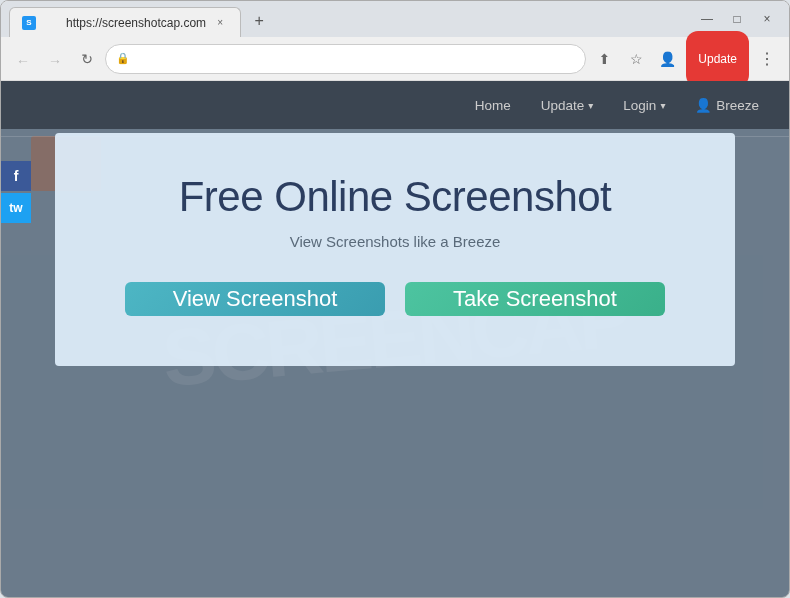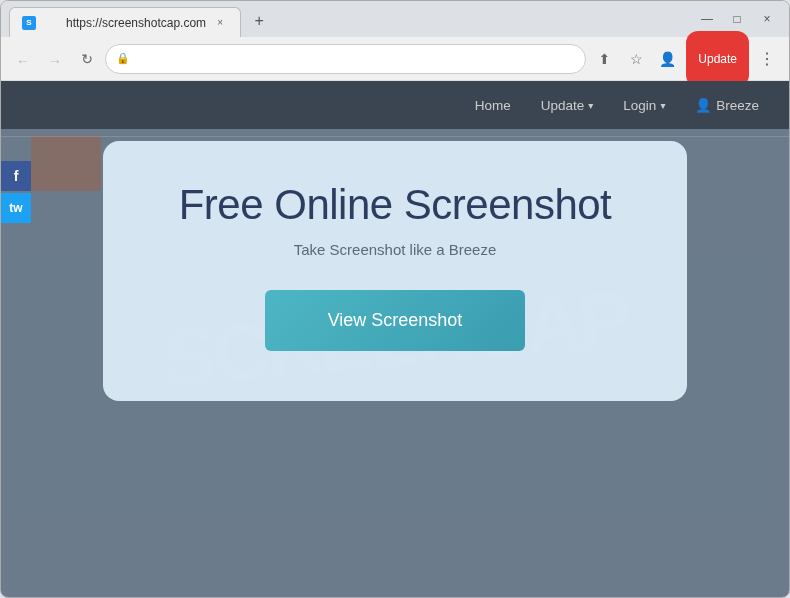--- a/index.html
+++ b/index.html
@@ -277,26 +277,26 @@
       top: 55px;
       left: 0; right: 0;
       height: 1px;
       background: rgba(255,255,255,0.15);
       z-index: 10;
     }
 
     
     .modal-card {
       position: absolute;
-      top: 60px;
+      top: 52px;
       left: 50%;
       transform: translateX(-50%);
-      width: 584px;
+      width: 680px;
       background: rgba(220, 235, 248, 0.95);
-      border-radius: 16px;
+      border-radius: 4px;
       padding: 40px 50px 50px;
       z-index: 20;
       text-align: center;
     }
     .modal-title {
       font-size: 42px;
       font-weight: 300;
       color: #2c3e60;
       margin-bottom: 12px;
       letter-spacing: -0.5px;
@@ -307,24 +307,24 @@
       margin-bottom: 32px;
     }
     .modal-buttons {
       display: flex;
       gap: 20px;
       justify-content: center;
     }
     .modal-btn {
       flex: 1;
       max-width: 260px;
-      padding: 20px 20px;
+      padding: 4px 20px;
       border: none;
       border-radius: 6px;
-      font-size: 18px;
+      font-size: 22px;
       color: white;
       cursor: pointer;
       font-weight: 400;
     }
     .modal-btn-view {
       background: linear-gradient(135deg, #4db6c4 0%, #3a9db0 100%);
     }
     .modal-btn-take {
       background: linear-gradient(135deg, #4dc4a0 0%, #3ab08a 100%);
     }
@@ -392,20 +392,21 @@
 
     <div class="social-sidebar">
       <div class="social-btn">f</div>
       <div class="social-btn twitter">tw</div>
     </div>
 
     <div class="thumb-preview"></div>
 
     <div class="modal-card">
       <h1 class="modal-title">Free Online Screenshot</h1>
-      <p class="modal-subtitle">Take Screenshot like a Breeze</p>
+      <p class="modal-subtitle">View Screenshots like a Breeze</p>
       <div class="modal-buttons">
         <button class="modal-btn modal-btn-view">View Screenshot</button>
+        <button class="modal-btn modal-btn-take">Take Screenshot</button>
       </div>
     </div>
 
   </div>
 </div>
 
 </body></html>

